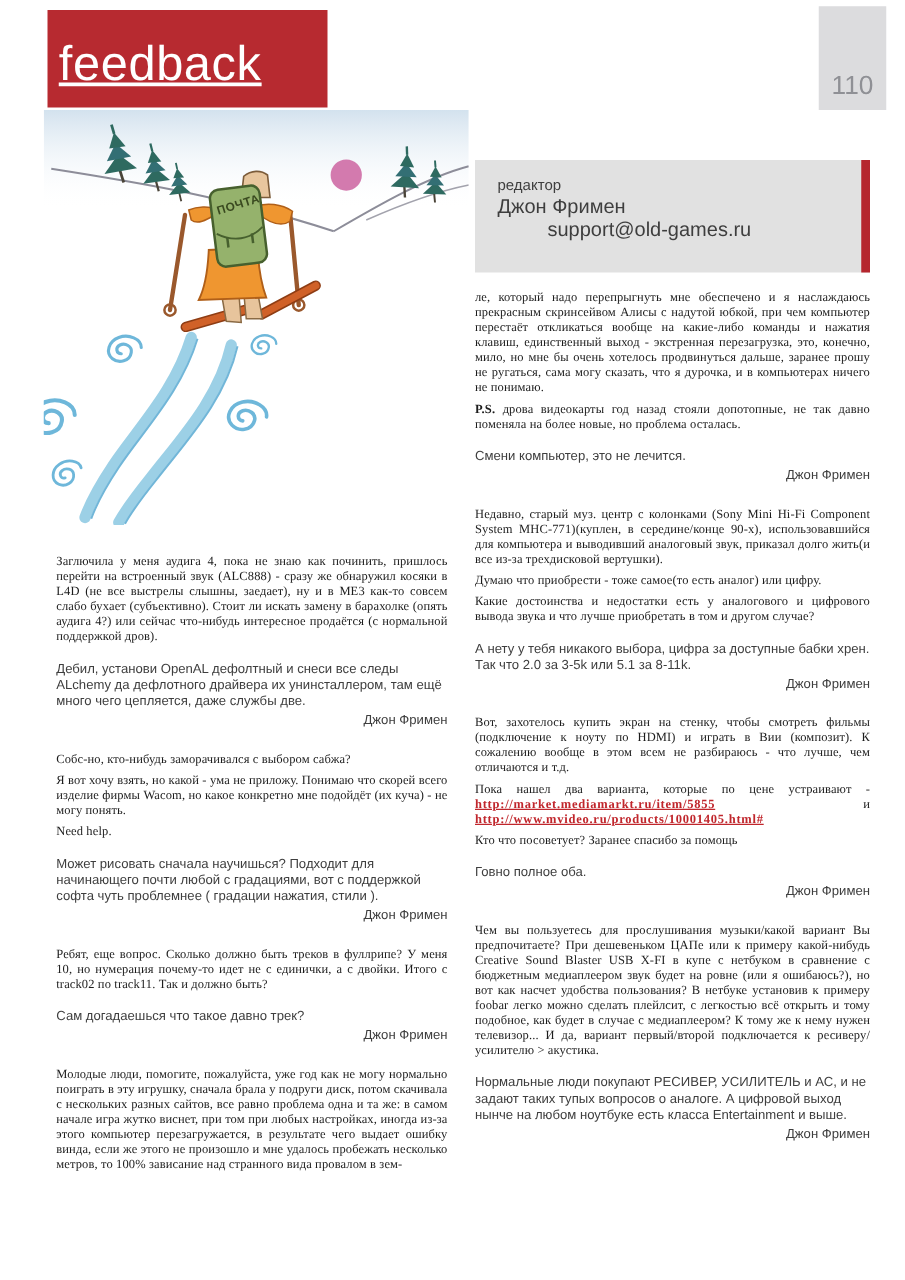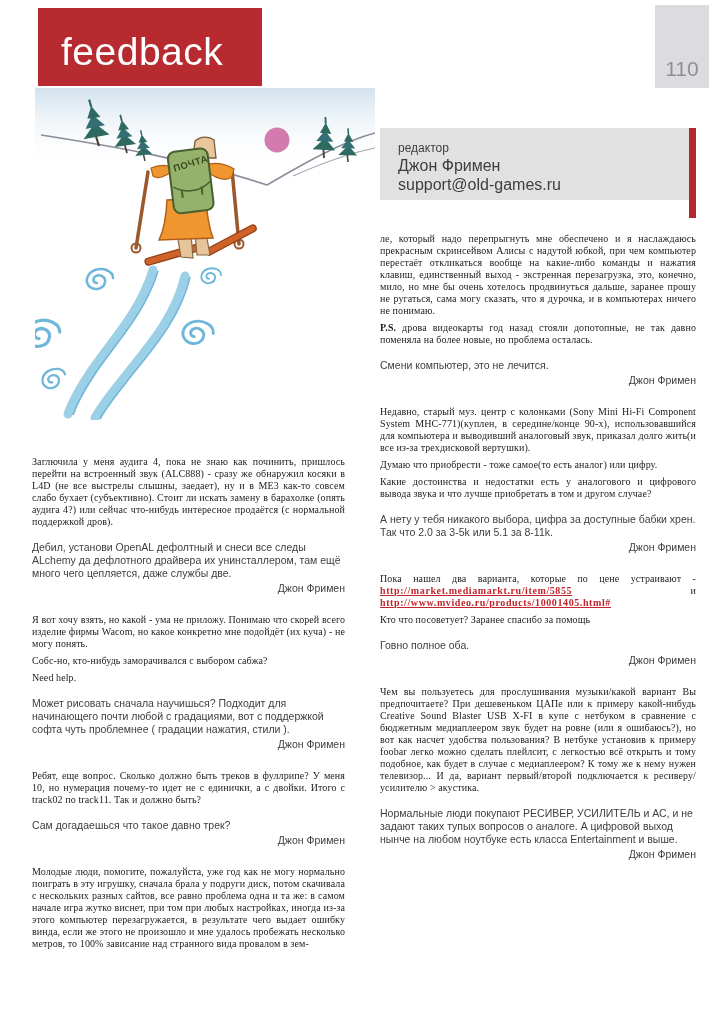--- a/index.html
+++ b/index.html
@@ -13,42 +13,43 @@
     background:var(--page-bg);overflow:hidden;
     font-family:"Liberation Sans",sans-serif;
   }
   
   .banner{
     position:absolute;left:38px;top:8px;width:224px;height:78px;
     background:var(--accent);display:flex;align-items:center;
   }
   .banner .title{
     color:#ffffff;font-size:39px;font-weight:300;letter-spacing:0.5px;
-    padding-left:23px;padding-top:8px;line-height:1;
+    padding-left:9px;padding-top:8px;line-height:1;
     font-family:"Liberation Sans",sans-serif;
+    text-decoration:underline;
   }
   .pagenum{
     position:absolute;left:655px;top:5px;width:54px;height:83px;
     background:#dcdcde;box-sizing:border-box;
     display:flex;align-items:flex-end;justify-content:center;
     padding-bottom:9px;color:#8f9095;font-size:21px;line-height:1;
   }
   
   .editor{
-    position:absolute;left:380px;top:128px;width:316px;height:72px;
+    position:absolute;left:380px;top:128px;width:316px;height:90px;
     background:#e1e1e1;box-sizing:border-box;padding:13px 0 0 18px;
     color:#3e3e3e;
   }
   .editor .bar{position:absolute;right:0;top:0;width:7px;height:90px;background:#b5262e;}
   .editor .label{font-size:12px;line-height:15px;}
   .editor .name{font-size:16px;line-height:19px;}
-  .editor .email{font-size:16px;line-height:19px;}
+  .editor .email{font-size:16px;line-height:19px;margin-left:40px;}
   
   .col{position:absolute;}
-  .col-left{left:32px;top:444px;width:313px;margin-top:12px;}
+  .col-left{left:45px;top:444px;width:313px;}
   .col-right{left:380px;top:233px;width:316px;}
   .letter p{
     font-family:"Liberation Serif","DejaVu Serif",serif;
     font-size:10px;line-height:12px;letter-spacing:0.1px;
     text-align:justify;color:#1c1c1c;margin:0 0 5px 0;
   }
   .reply{
     font-size:10.5px;line-height:13px;color:#3e3e3e;margin:13px 0 0 0;
   }
   .sig{
@@ -159,22 +160,22 @@
   </svg>
 
   <div class="col col-left">
     <div class="letter">
       <p>Заглючила у меня аудига 4, пока не знаю как починить, пришлось перейти на встроенный звук (ALC888) - сразу же обнаружил косяки в L4D (не все выстрелы слышны, заедает), ну и в МЕ3 как-то совсем слабо бухает (субъективно). Стоит ли искать замену в барахолке (опять аудига 4?) или сейчас что-нибудь интересное продаётся (с нормальной поддержкой дров).</p>
     </div>
     <div class="reply">Дебил, установи OpenAL дефолтный и снеси все следы ALchemy да дефлотного драйвера их унинсталлером, там ещё много чего цепляется, даже службы две.</div>
     <div class="sig">Джон Фримен</div>
 
     <div class="letter">
+      <p>Собс-но, кто-нибудь заморачивался с выбором сабжа?</p>
       <p>Я вот хочу взять, но какой - ума не приложу. Понимаю что скорей всего изделие фирмы Wacom, но какое конкретно мне подойдёт (их куча) - не могу понять.</p>
-      <p>Собс-но, кто-нибудь заморачивался с выбором сабжа?</p>
       <p>Need help.</p>
     </div>
     <div class="reply">Может рисовать сначала научишься? Подходит для начинающего почти любой с градациями, вот с поддержкой софта чуть проблемнее ( градации нажатия, стили ).</div>
     <div class="sig">Джон Фримен</div>
 
     <div class="letter">
       <p>Ребят, еще вопрос. Сколько должно быть треков в фуллрипе? У меня 10, но нумерация почему-то идет не с единички, а с двойки. Итого с track02 по track11. Так и должно быть?</p>
     </div>
     <div class="reply">Сам догадаешься что такое давно трек?</div>
     <div class="sig">Джон Фримен</div>
@@ -194,20 +195,21 @@
 
     <div class="letter">
       <p>Недавно, старый муз. центр с колонками (Sony Mini Hi-Fi Component System MHC-771)(куплен, в середине/конце 90-х), использовавшийся для компьютера и выводивший аналоговый звук, приказал долго жить(и все из-за трехдисковой вертушки).</p>
       <p>Думаю что приобрести - тоже самое(то есть аналог) или цифру.</p>
       <p>Какие достоинства и недостатки есть у аналогового и цифрового вывода звука и что лучше приобретать в том и другом случае?</p>
     </div>
     <div class="reply">А нету у тебя никакого выбора, цифра за доступные бабки хрен. Так что 2.0 за 3-5k или 5.1 за 8-11k.</div>
     <div class="sig">Джон Фримен</div>
 
     <div class="letter">
+      <p>Вот, захотелось купить экран на стенку, чтобы смотреть фильмы (подключение к ноуту по HDMI) и играть в Вии (композит). К сожалению вообще в этом всем не разбираюсь - что лучше, чем отличаются и т.д.</p>
       <p><span>Пока нашел два варианта, которые по цене устраивают - </span><a class="link">http://market.mediamarkt.ru/item/5855</a><span> и </span><a class="link">http://www.mvideo.ru/products/10001405.html#</a></p>
       <p>Кто что посоветует? Заранее спасибо за помощь</p>
     </div>
     <div class="reply">Говно полное оба.</div>
     <div class="sig">Джон Фримен</div>
 
     <div class="letter">
       <p>Чем вы пользуетесь для прослушивания музыки/какой вариант Вы предпочитаете? При дешевеньком ЦАПе или к примеру какой-нибудь Creative Sound Blaster USB X-FI в купе с нетбуком в сравнение с бюджетным медиаплеером звук будет на ровне (или я ошибаюсь?), но вот как насчет удобства пользования? В нетбуке установив к примеру foobar легко можно сделать плейлсит, с легкостью всё открыть и тому подобное, как будет в случае с медиаплеером? К тому же к нему нужен телевизор... И да, вариант первый/второй подключается к ресиверу/усилителю &gt; акустика.</p>
     </div>
     <div class="reply">Нормальные люди покупают РЕСИВЕР, УСИЛИТЕЛЬ и АС, и не задают таких тупых вопросов о аналоге. А цифровой выход нынче на любом ноутбуке есть класса Entertainment и выше.</div>

